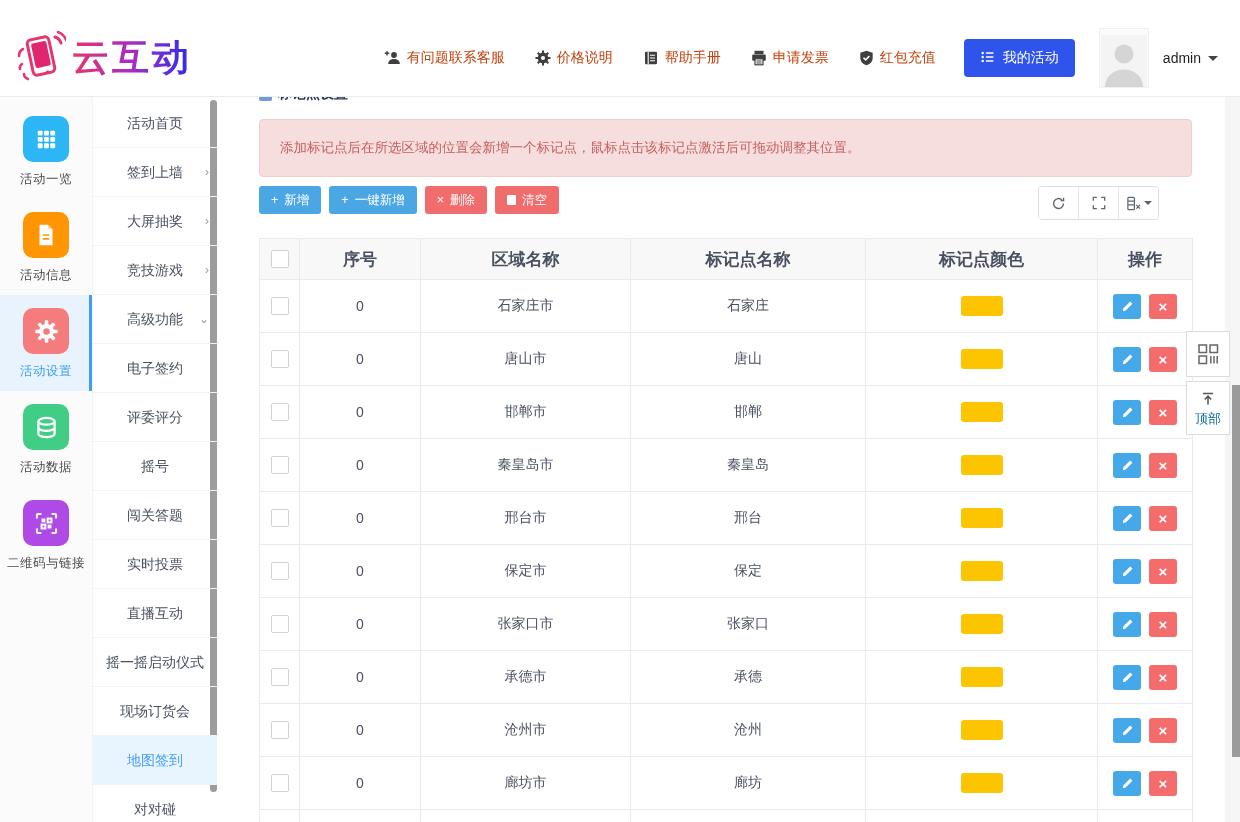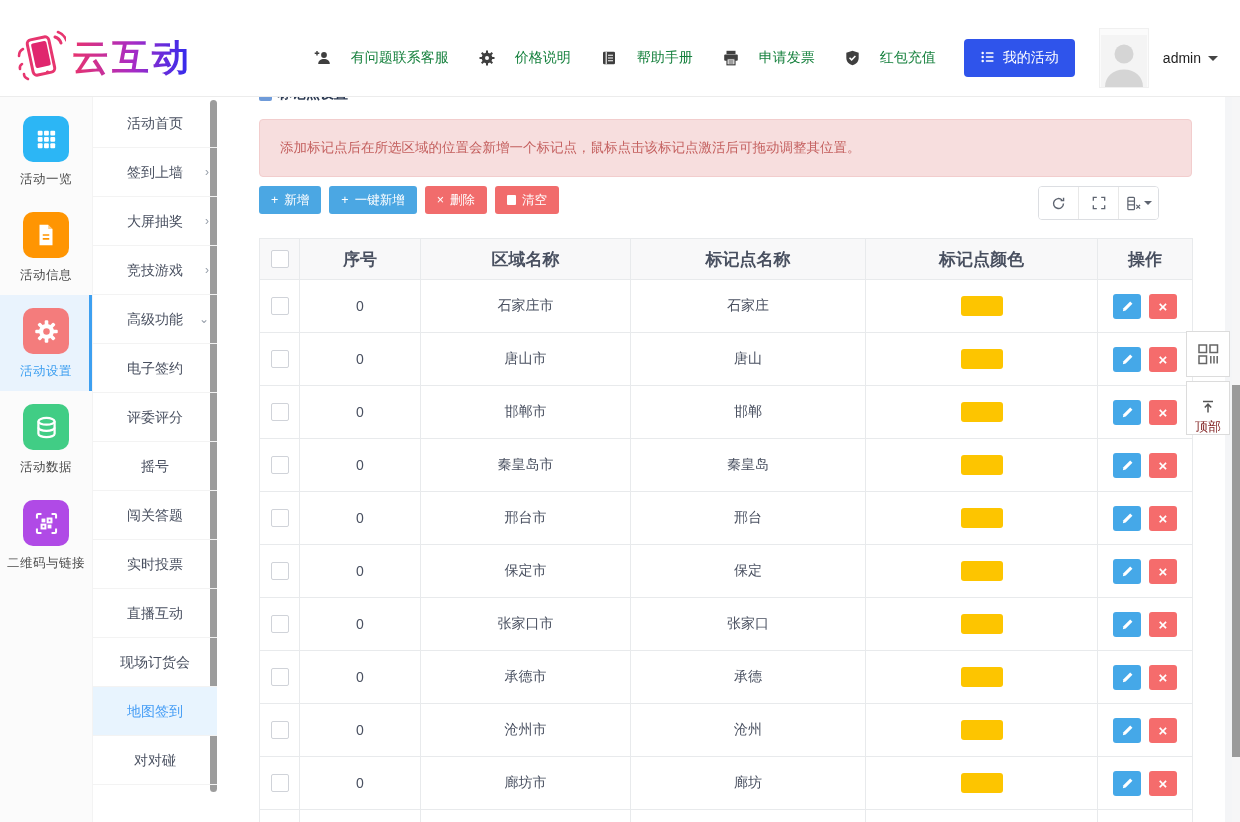--- a/index.html
+++ b/index.html
@@ -7,21 +7,21 @@
     font-family:"Liberation Sans","DejaVu Sans",sans-serif;margin-top:20px;-webkit-font-smoothing:antialiased;}
 
   
   .navbar{position:absolute;top:0;left:0;width:1240px;height:77px;background:#fff;
     border-bottom:1px solid #ececec;display:flex;align-items:center;z-index:30;box-sizing:border-box;}
   .logo{display:flex;align-items:center;margin-left:14px;min-width:232px;cursor:pointer;}
   .logo-text{font-size:37px;font-weight:bold;letter-spacing:3px;margin-left:6px;
     background:linear-gradient(90deg,#e8336d 0%,#a92cc4 50%,#2b2bf0 100%);
     -webkit-background-clip:text;background-clip:text;color:transparent;}
   .nav-menu{display:flex;align-items:center;gap:30px;margin-left:auto;}
-  .nav-item{display:flex;align-items:center;gap:20px;font-size:14px;color:#15803d;cursor:pointer;white-space:nowrap;}
+  .nav-item{display:flex;align-items:center;gap:6px;font-size:14px;color:#c2410c;cursor:pointer;white-space:nowrap;}
   .nav-item svg{display:block;}
   .my-activities{margin-left:28px;background:#2f54eb;color:#fff;border:none;border-radius:4px;
     height:38px;padding:13px 16px;font-size:14px;display:flex;align-items:center;gap:8px;cursor:pointer;}
   .avatar{width:48px;height:58px;margin-left:24px;background:#fbfbfb;border:1px solid #f0f0f0;
     display:flex;align-items:flex-end;justify-content:center;overflow:hidden;cursor:pointer;}
   .user{margin:0 22px 0 14px;font-size:14px;color:#1f1f1f;display:flex;align-items:center;gap:7px;cursor:pointer;}
   .caret{width:0;height:0;border-left:5px solid transparent;border-right:5px solid transparent;border-top:5px solid #444;}
 
   
   .icon-sidebar{position:absolute;top:77px;left:0;width:92px;bottom:0;background:#fbfbfb;z-index:20;padding-top:6px;box-sizing:border-box;}
@@ -71,21 +71,21 @@
   .chip{display:inline-block;width:42px;height:20px;border-radius:3px;vertical-align:middle;cursor:pointer;}
   .mini{width:28px;height:25px;border:none;border-radius:3px;color:#fff;margin:0 4px;cursor:pointer;
     display:inline-flex;align-items:center;justify-content:center;vertical-align:middle;}
   .mini.edit{background:#45a8e8;}
   .mini.del{background:#f56c6c;font-size:15px;font-weight:bold;line-height:1;}
 
   
   .float-apps{position:absolute;left:1186px;top:311px;width:44px;height:46px;background:#fff;
     border:1px solid #dcdcdc;z-index:40;display:flex;align-items:center;justify-content:center;cursor:pointer;box-sizing:border-box;}
   .float-top{position:absolute;left:1186px;top:361px;width:44px;height:54px;background:#fff;
-    border:1px solid #dcdcdc;z-index:40;text-align:center;color:#7f1d1d;font-size:13px;cursor:pointer;box-sizing:border-box;padding-top:18px;}
+    border:1px solid #dcdcdc;z-index:40;text-align:center;color:#0369a1;font-size:13px;cursor:pointer;box-sizing:border-box;padding-top:10px;}
   .float-top .lbl{display:block;margin-top:1px;}
   .page-scrollbar{position:absolute;right:0;top:77px;bottom:0;width:8px;background:#f6f6f7;z-index:50;}
   .page-thumb{position:absolute;top:288px;height:372px;width:8px;background:#9b9b9b;cursor:pointer;}
 </style>
 </head>
 <body>
 
 <div class="screen">
 
   <header class="navbar">
@@ -272,20 +272,21 @@
       <div class="submenu-item"><span>签到上墙</span><span class="chev">›</span></div>
       <div class="submenu-item"><span>大屏抽奖</span><span class="chev">›</span></div>
       <div class="submenu-item"><span>竞技游戏</span><span class="chev">›</span></div>
       <div class="submenu-item"><span>高级功能</span><span class="chev">⌄</span></div>
       <div class="submenu-item"><span>电子签约</span></div>
       <div class="submenu-item"><span>评委评分</span></div>
       <div class="submenu-item"><span>摇号</span></div>
       <div class="submenu-item"><span>闯关答题</span></div>
       <div class="submenu-item"><span>实时投票</span></div>
       <div class="submenu-item"><span>直播互动</span></div>
+      <div class="submenu-item"><span>摇一摇启动仪式</span></div>
       <div class="submenu-item"><span>现场订货会</span></div>
       <div class="submenu-item active"><span>地图签到</span></div>
       <div class="submenu-item"><span>对对碰</span></div>
     </aside>
 
   <main class="main">
     <div class="clipped-title">
       <span class="title-ico"></span>
       <span>标记点设置</span>
     </div>

